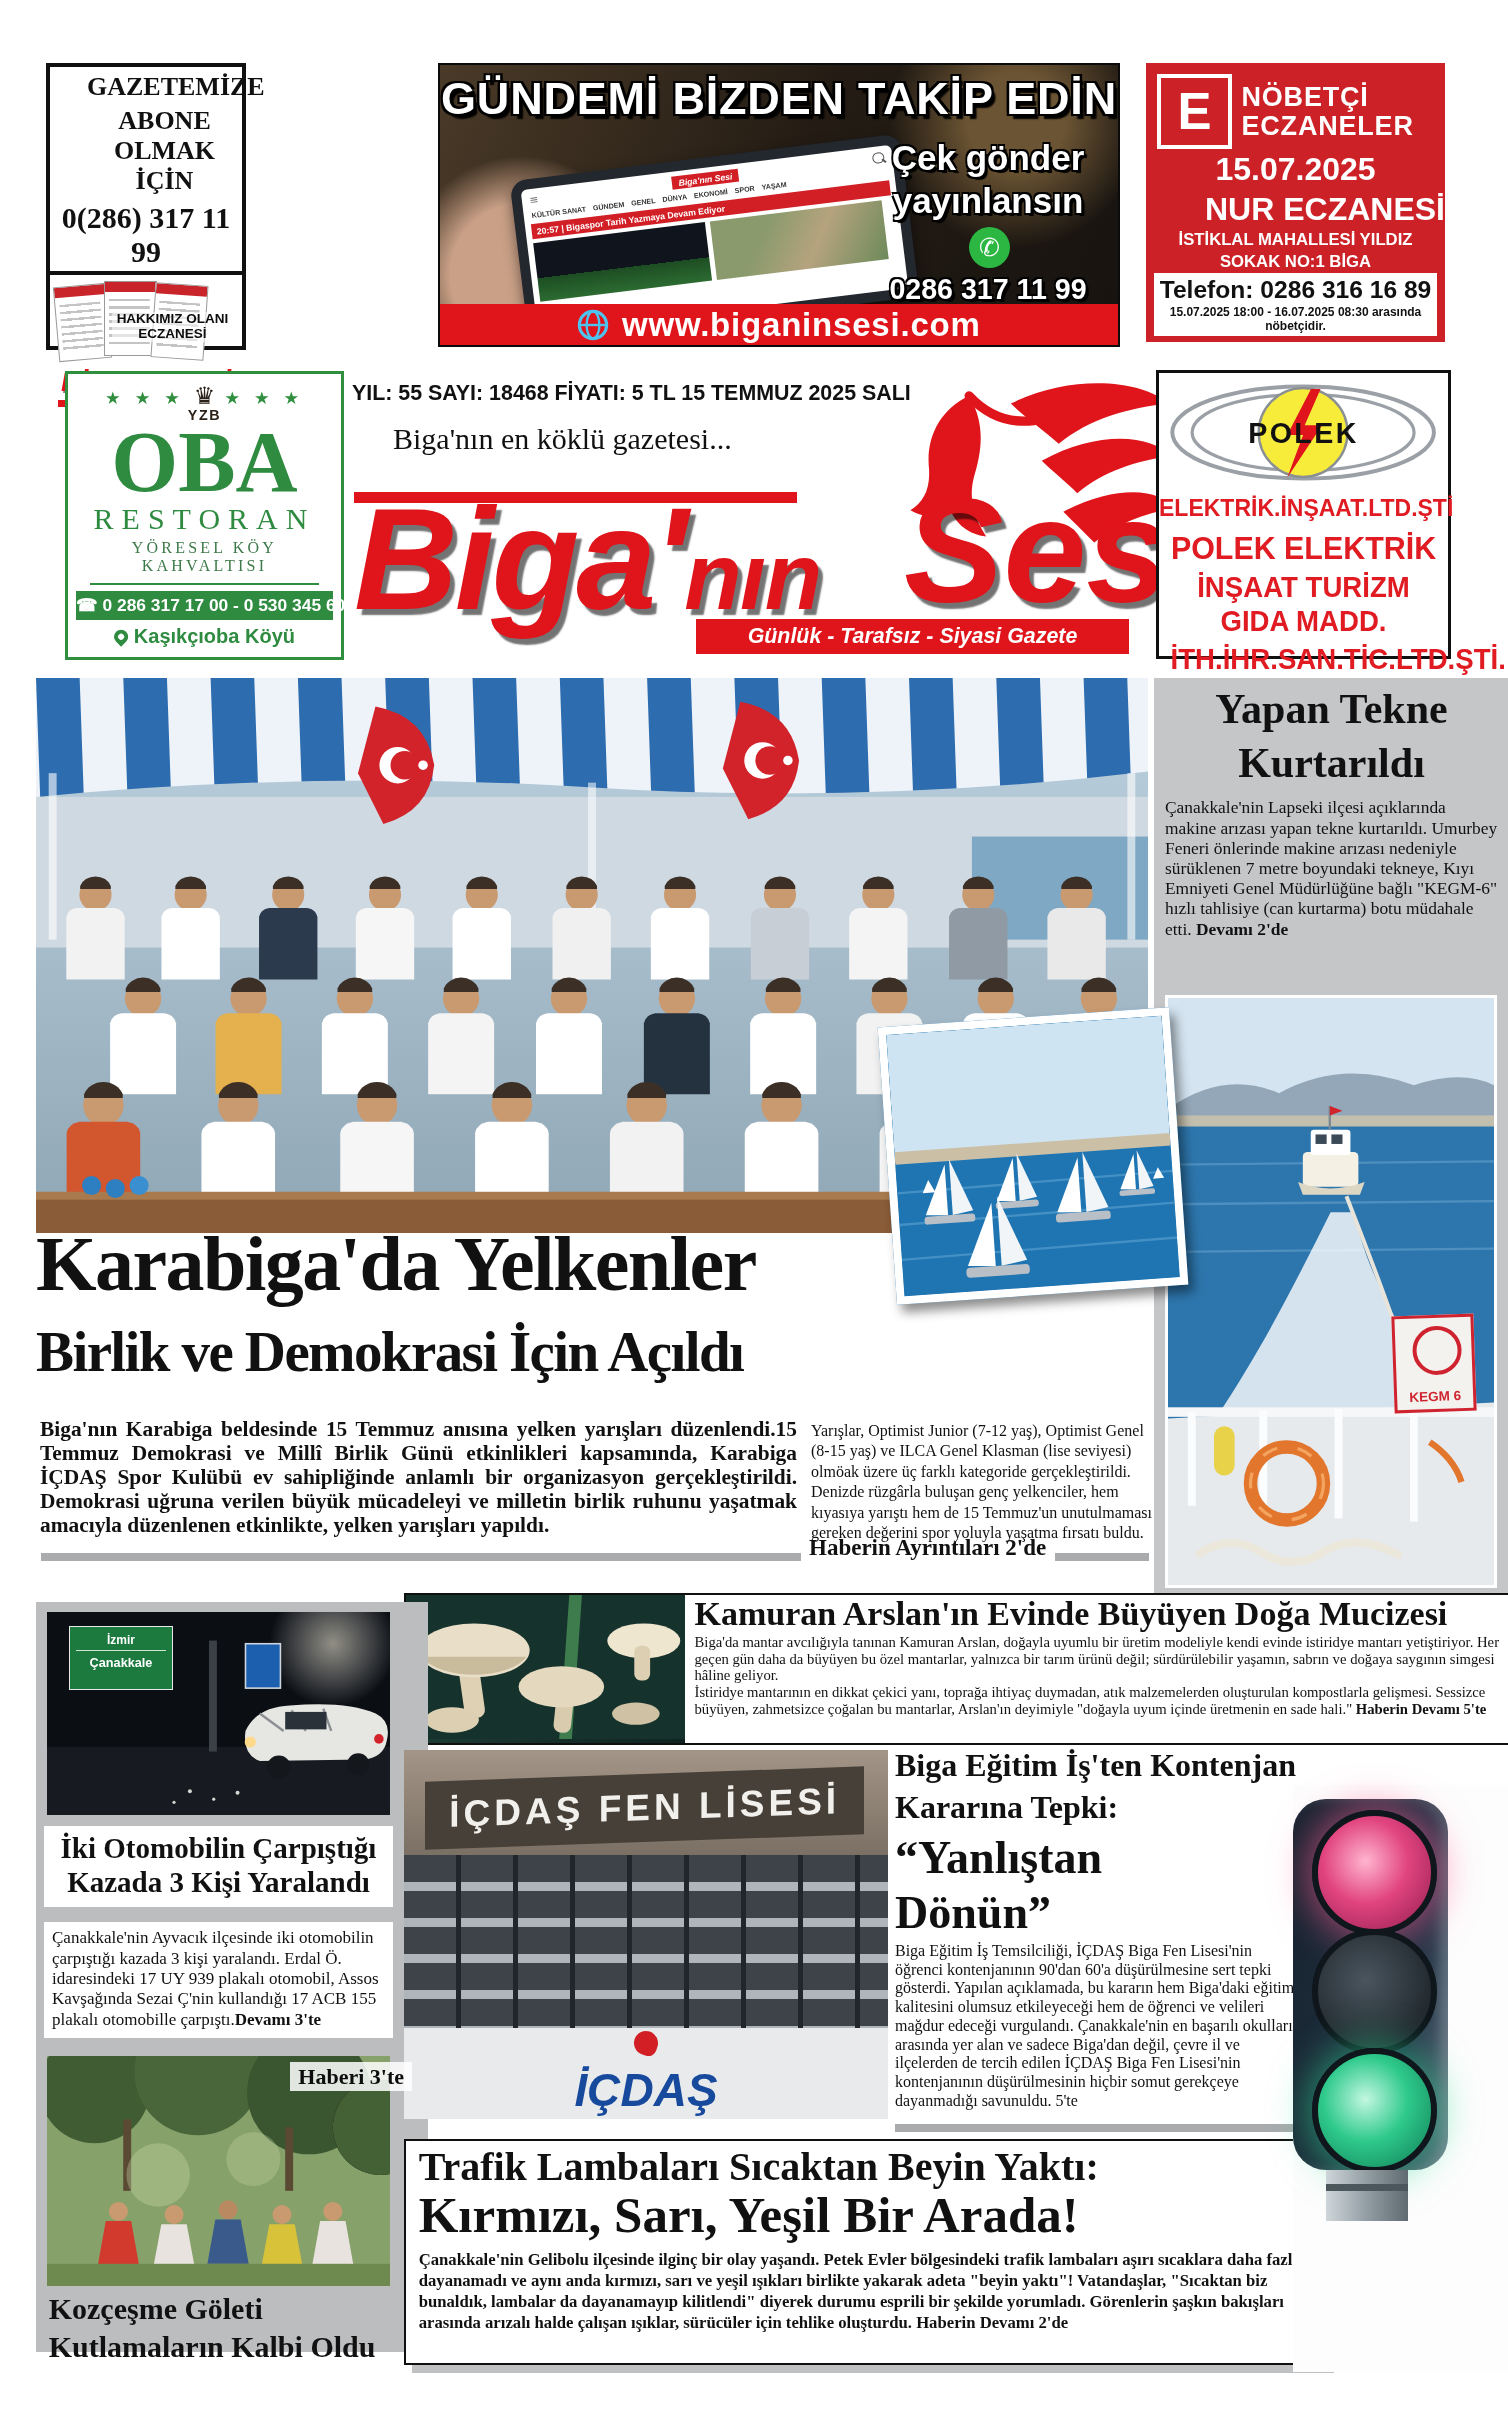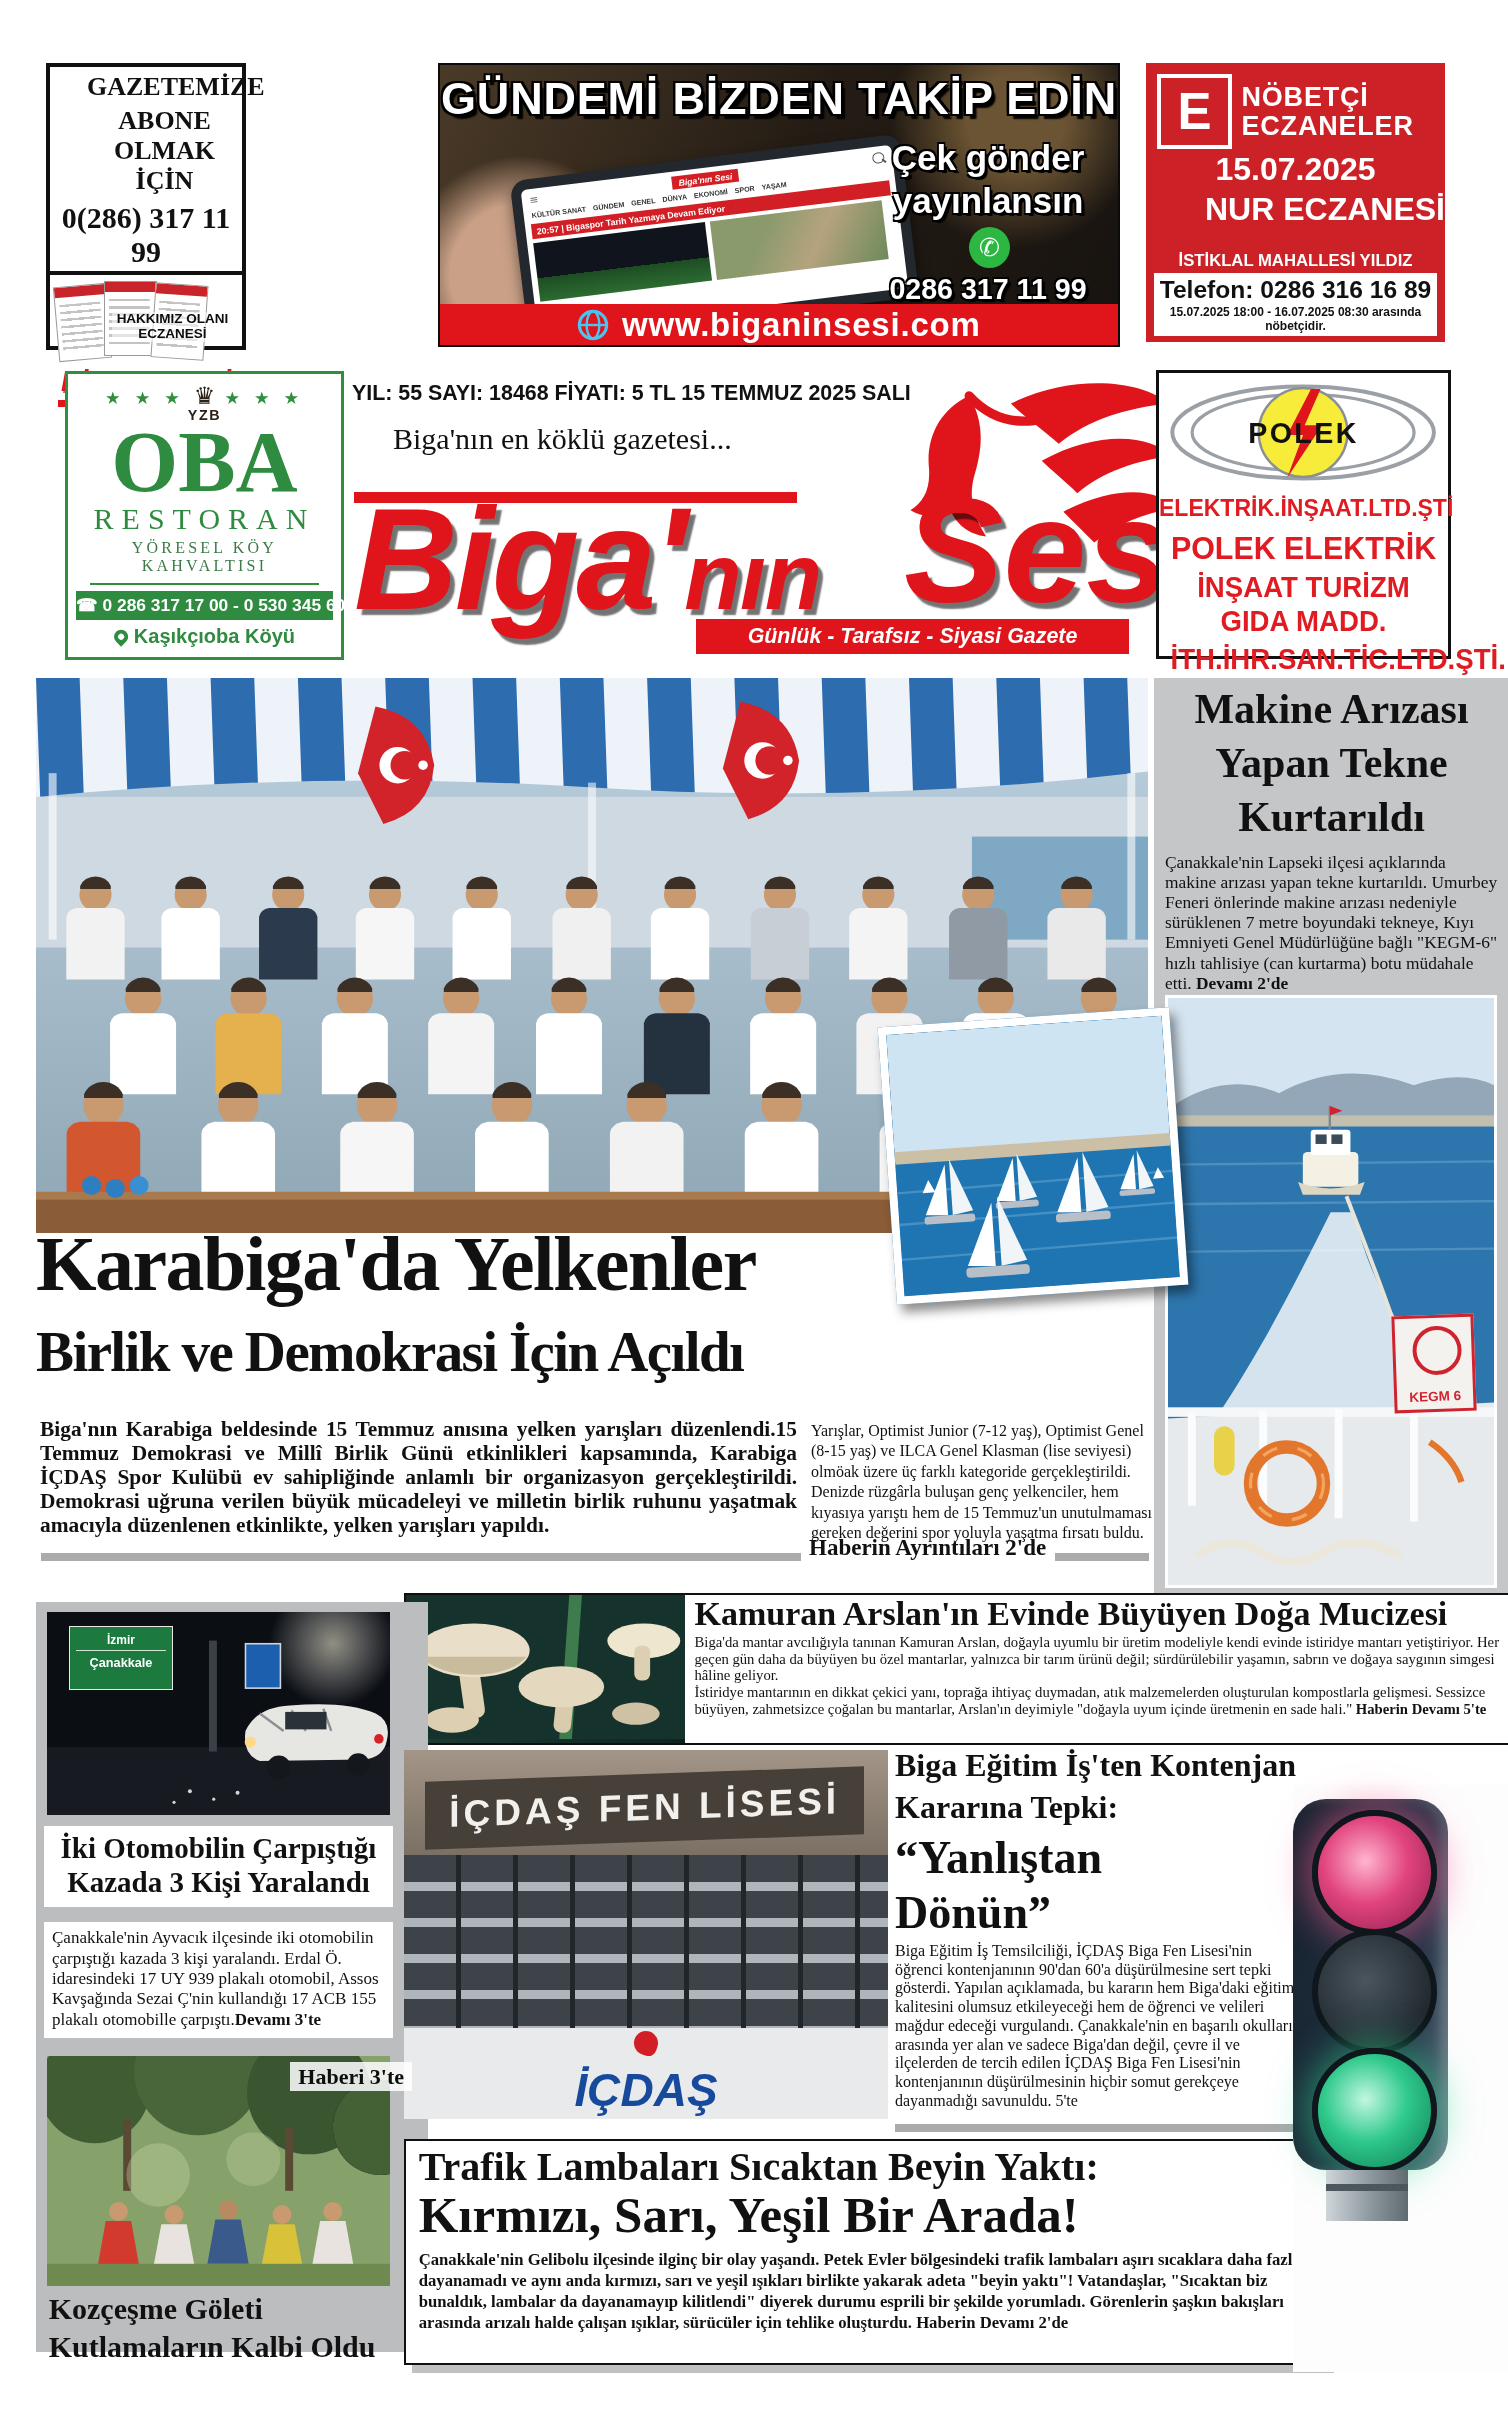--- a/index.html
+++ b/index.html
@@ -58,21 +58,21 @@
   .banner-site{font-family:"Liberation Sans",sans-serif;font-weight:900;font-size:33px;color:#fff;letter-spacing:0.8px;}
 
   .pharmacy{left:1146px;top:63px;width:299px;height:279px;background:#cc2127;color:#fff;
           font-family:"Liberation Sans",sans-serif;}
   .ph-logorow{display:flex;align-items:center;gap:9.5px;padding:11px 9.5px 0 11px;}
   .ph-e{width:67px;height:67px;border:4.8px solid #fff;display:flex;align-items:center;justify-content:center;
         font-weight:900;font-size:51px;color:#fff;}
   .ph-titles{font-weight:900;font-size:27px;line-height:1.05;letter-spacing:0.8px;}
   .ph-date{text-align:center;font-weight:900;font-size:32px;margin-top:1.6px;}
   .ph-name{text-align:right;font-weight:900;font-size:32px;margin-top:3.2px;}
-  .ph-addr{text-align:center;font-weight:bold;font-size:16.7px;margin-top:22px;line-height:1.35;}
+  .ph-addr{text-align:center;font-weight:bold;font-size:16.7px;margin-top:1px;line-height:1.35;}
   .ph-phonebox{position:absolute;left:8px;right:8px;bottom:6.3px;background:#fff;color:#111;text-align:center;
         padding:2.4px 1.6px 3.2px;}
   .ph-phone{font-weight:900;font-size:24.6px;}
   .ph-note{font-weight:bold;font-size:12px;margin-top:0.8px;}
 
   
   .oba{left:65px;top:371px;width:273px;height:283px;border:3.2px solid #2f8f3e;background:#fff;text-align:center;
        color:#2f8f3e;}
   .oba-stars{margin-top:8px;font-size:17.4px;color:#2f8f3e;letter-spacing:4.8px;}
   .oba-crown{color:#2b2118;font-size:24px;letter-spacing:0;}
@@ -437,21 +437,20 @@
 
   <div class="abs lead-h1">Karabiga'da Yelkenler</div>
   <div class="abs lead-h2">Birlik ve Demokrasi İçin Açıldı</div>
   <div class="abs lead-left">Biga'nın Karabiga beldesinde 15 Temmuz anısına yelken yarışları düzenlendi.15 Temmuz Demokrasi ve Millî Birlik Günü etkinlikleri kapsamında, Karabiga İÇDAŞ Spor Kulübü ev sahipliğinde anlamlı bir organizasyon gerçekleştirildi. Demokrasi uğruna verilen büyük mücadeleyi ve milletin birlik ruhunu yaşatmak amacıyla düzenlenen etkinlikte, yelken yarışları yapıldı.</div>
   <div class="abs lead-right">Yarışlar, Optimist Junior (7-12 yaş), Optimist Genel (8-15 yaş) ve ILCA Genel Klasman (lise seviyesi) olmöak üzere  üç farklı kategoride gerçekleştirildi. Denizde rüzgârla buluşan genç yelkenciler, hem kıyasıya yarıştı hem de 15 Temmuz'un unutulmaması gereken değerini spor yoluyla yaşatma fırsatı buldu.</div>
   <div class="abs rule lead-rule-l"></div>
   <div class="abs lead-more">Haberin Ayrıntıları 2'de</div>
   <div class="abs rule lead-rule-r"></div>
 
   <div class="abs rescue">
-    <div class="rescue-h">Makine Arızası</div>
     <div class="rescue-h">Yapan Tekne</div>
     <div class="rescue-h">Kurtarıldı</div>
     <p class="rescue-body"><span>Çanakkale'nin Lapseki ilçesi açıklarında makine arızası yapan tekne kurtarıldı. Umurbey Feneri önlerinde makine arızası nedeniyle sürüklenen 7 metre boyundaki tekneye, Kıyı Emniyeti Genel Müdürlüğüne bağlı "KEGM-6" hızlı tahlisiye (can kurtarma) botu müdahale etti.</span>
       <strong>Devamı 2'de</strong></p>
     <div class="rescue-photo">
       <svg width="326" height="587" viewBox="0 0 411 740" preserveAspectRatio="none">
         <rect width="411" height="150" fill="#d4e4f0"></rect>
         <path d="M0,140 q70,-50 140,-20 q80,-44 170,-10 q60,-20 101,0 l0,40 -411,0 z" fill="#93a7b8"></path>
         <rect y="148" width="411" height="16" fill="#c3bfae"></rect>
         <rect y="162" width="411" height="368" fill="#2d76ad"></rect>

